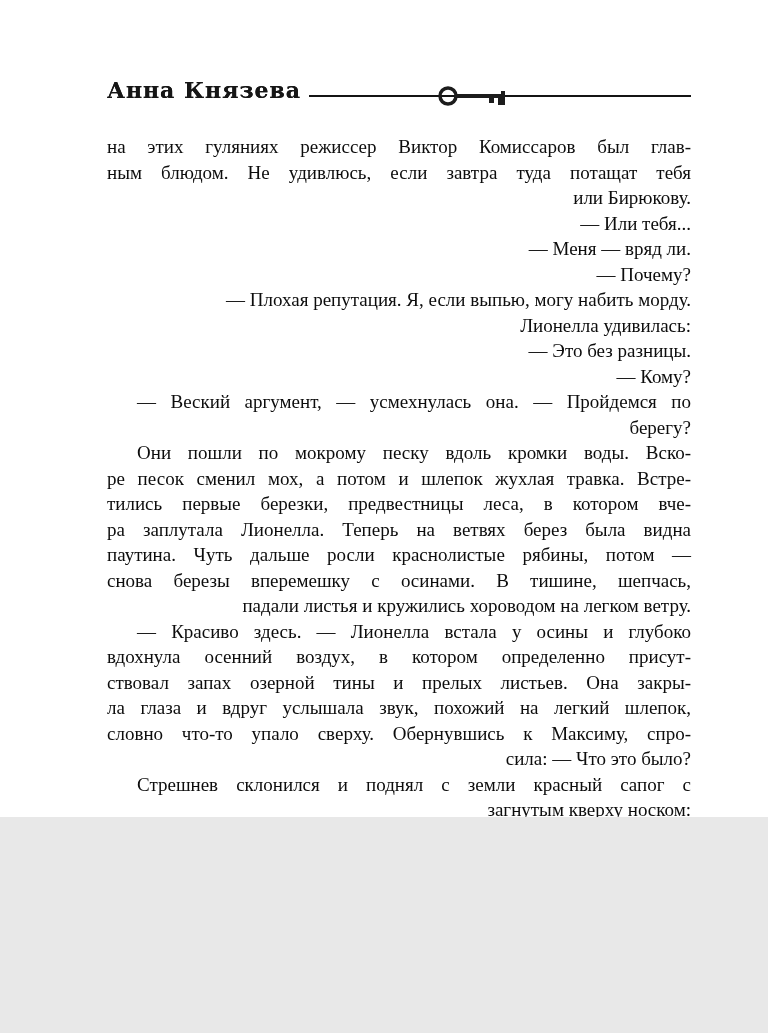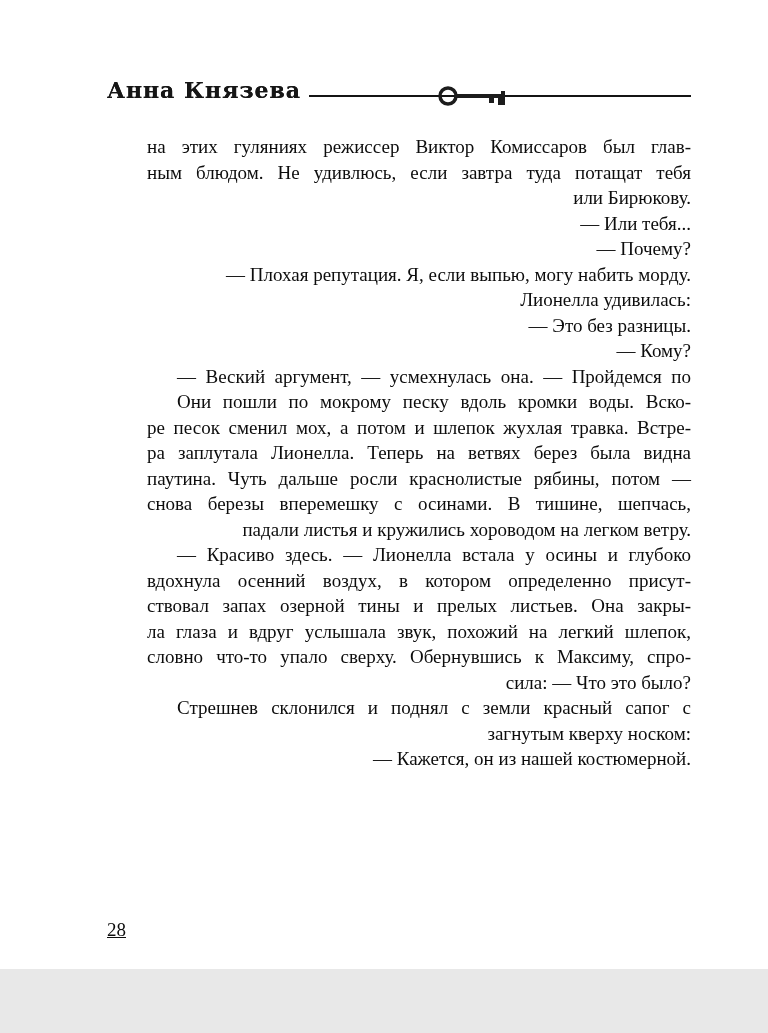--- a/index.html
+++ b/index.html
@@ -1,19 +1,19 @@
 <!DOCTYPE html>
 <html lang="ru"><head>
 <meta charset="utf-8">
 <style>
   html, body { margin: 0; padding: 0; background: #e8e8e8; }
   .page {
     position: relative;
     width: 768px;
-    height: 969px;
+    height: 817px;
     margin: 0 auto;
     background: #ffffff;
     font-family: "Liberation Serif", serif;
     color: #0d0d0d;
     overflow: hidden;
   }
 
   
   .header {
     position: absolute;
@@ -58,21 +58,20 @@
     font-size: 19px;
     line-height: 25.5px;
     text-rendering: optimizeLegibility;
   }
   .para { margin: 0; }
   .para.indent .line:first-child { text-indent: 30px; }
   .line { text-align: right; white-space: normal; }
   .line.just {
     text-align: justify;
     text-align-last: justify;
-    margin-left: 40px;
   }
 
   
   .page-number {
     position: absolute;
     left: 107px;
     top: 919px;
     font-size: 19px;
     color: #0d0d0d;
     text-decoration: underline;
@@ -99,40 +98,45 @@
   <div class="text-block">
       <div class="para">
         <div class="line just">на этих гуляниях режиссер Виктор Комиссаров был глав-</div>
         <div class="line just">ным блюдом. Не удивлюсь, если завтра туда потащат тебя</div>
         <div class="line">или Бирюкову.</div>
       </div>
       <div class="para indent">
         <div class="line">— Или тебя...</div>
       </div>
       <div class="para indent">
+        <div class="line">— Меня — вряд ли.</div>
+      </div>
+      <div class="para indent">
         <div class="line">— Почему?</div>
       </div>
       <div class="para indent">
         <div class="line">— Плохая репутация. Я, если выпью, могу набить морду.</div>
       </div>
       <div class="para indent">
         <div class="line">Лионелла удивилась:</div>
       </div>
       <div class="para indent">
         <div class="line">— Это без разницы.</div>
       </div>
       <div class="para indent">
         <div class="line">— Кому?</div>
       </div>
       <div class="para indent">
         <div class="line just">— Веский аргумент, — усмехнулась она. — Пройдемся по</div>
+        <div class="line">берегу?</div>
       </div>
       <div class="para indent">
         <div class="line just">Они пошли по мокрому песку вдоль кромки воды. Вско-</div>
         <div class="line just">ре песок сменил мох, а потом и шлепок жухлая травка. Встре-</div>
+        <div class="line just">тились первые березки, предвестницы леса, в котором вче-</div>
         <div class="line just">ра заплутала Лионелла. Теперь на ветвях берез была видна</div>
         <div class="line just">паутина. Чуть дальше росли краснолистые рябины, потом —</div>
         <div class="line just">снова березы вперемешку с осинами. В тишине, шепчась,</div>
         <div class="line">падали листья и кружились хороводом на легком ветру.</div>
       </div>
       <div class="para indent">
         <div class="line just">— Красиво здесь. — Лионелла встала у осины и глубоко</div>
         <div class="line just">вдохнула осенний воздух, в котором определенно присут-</div>
         <div class="line just">ствовал запах озерной тины и прелых листьев. Она закры-</div>
         <div class="line just">ла глаза и вдруг услышала звук, похожий на легкий шлепок,</div>

